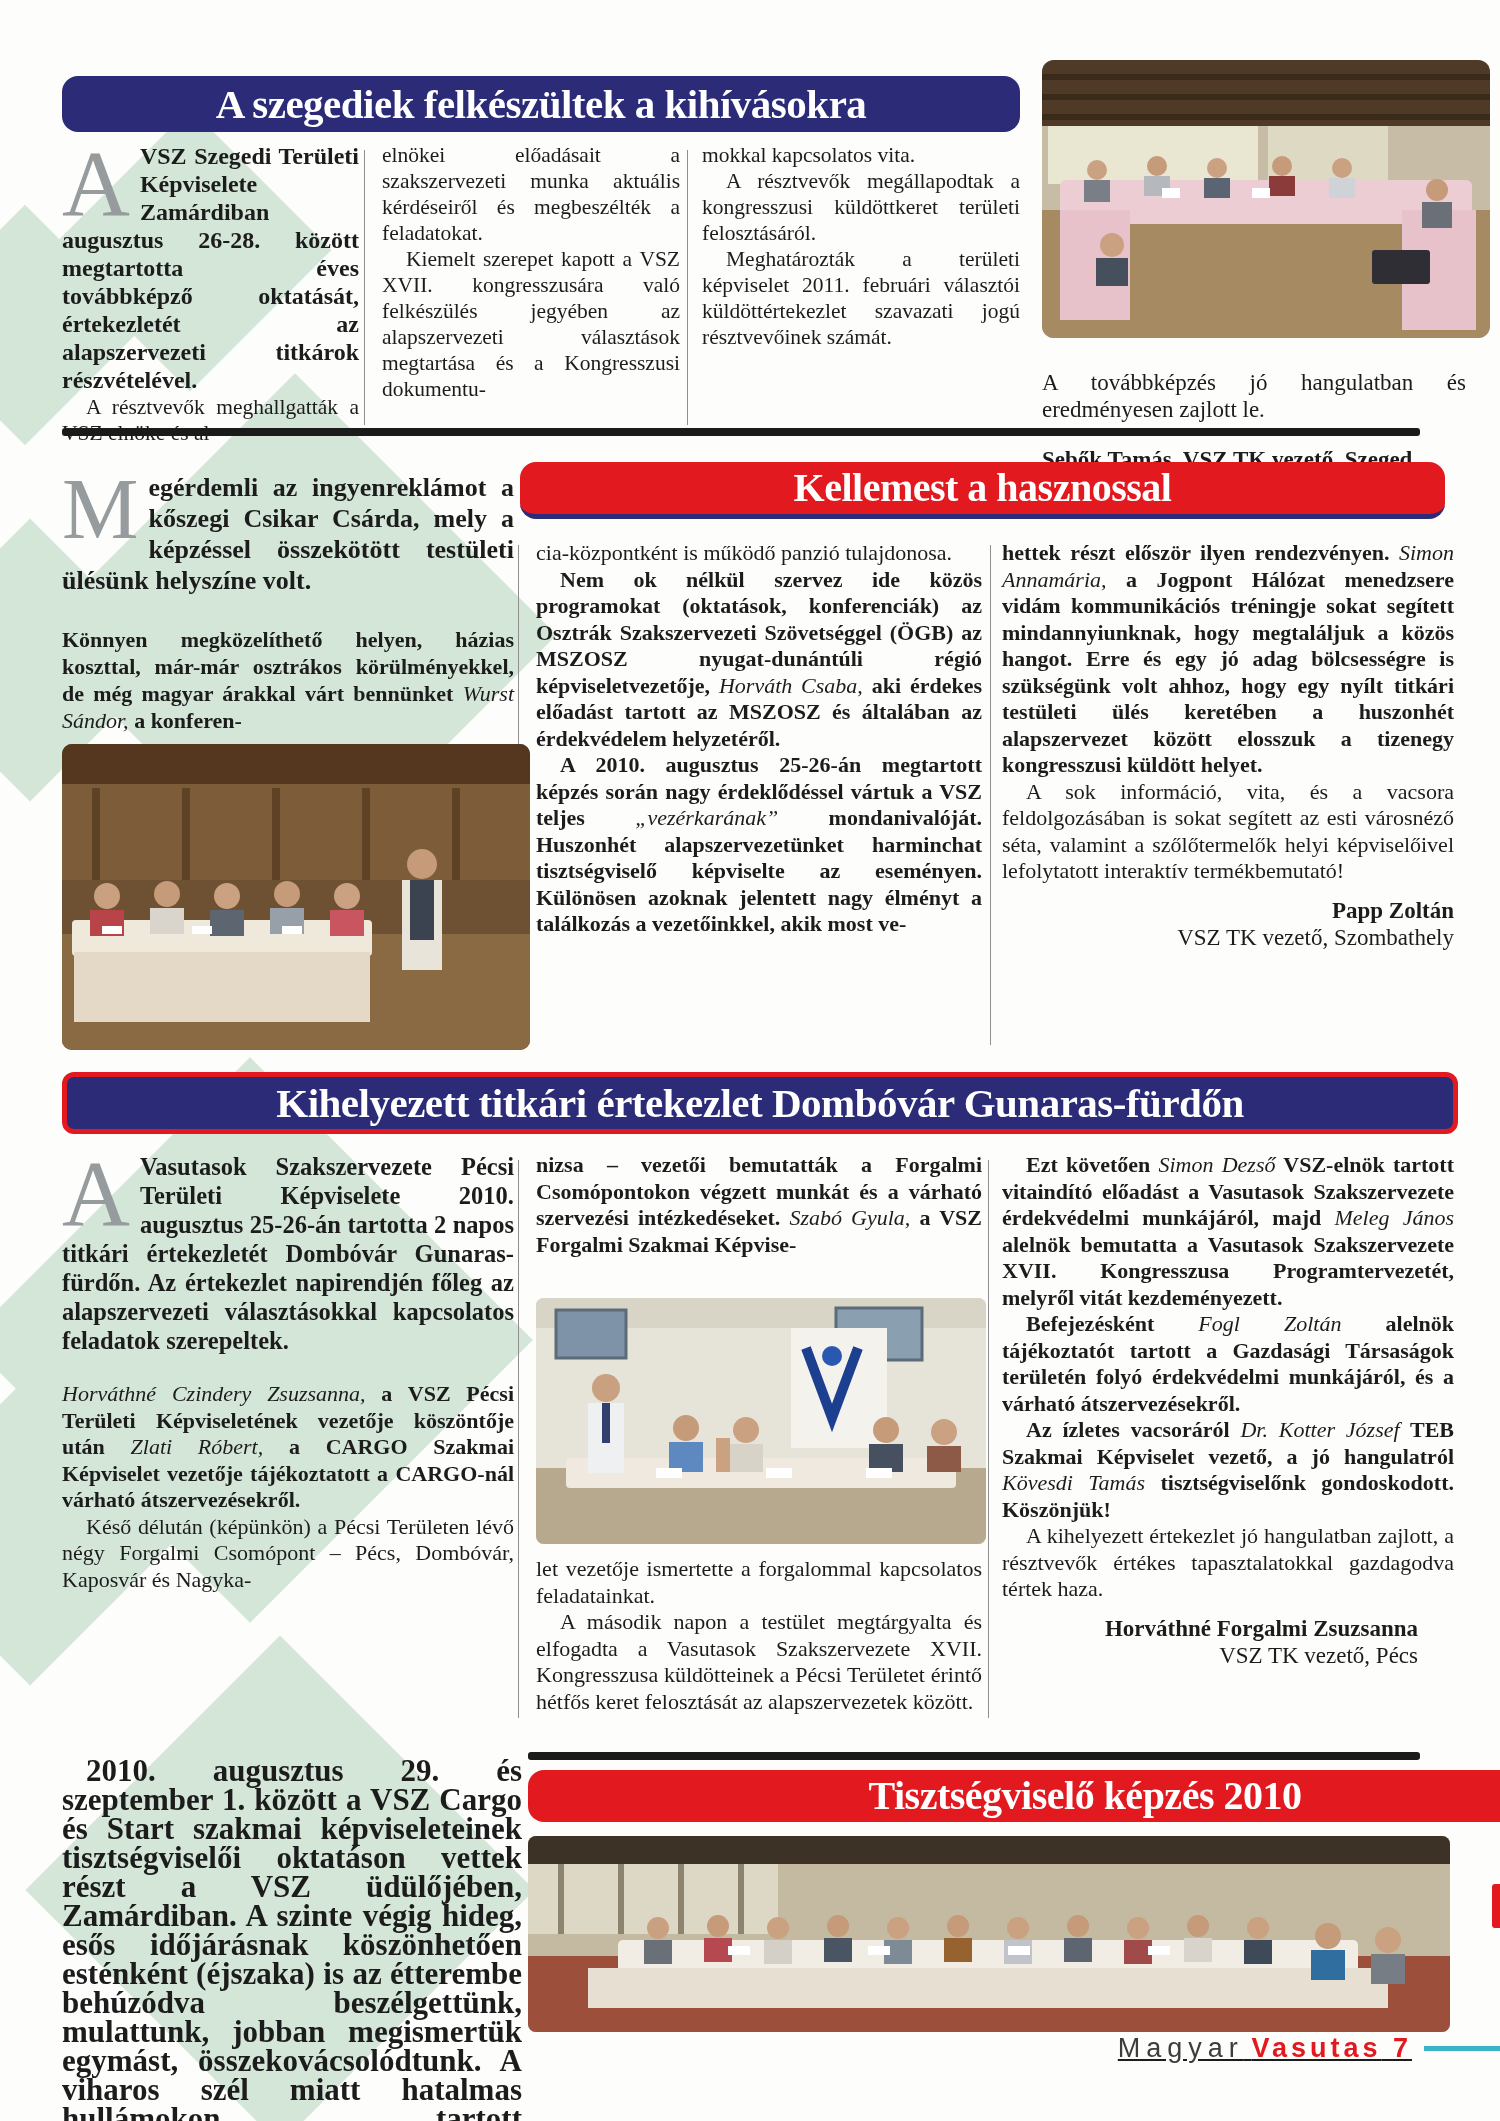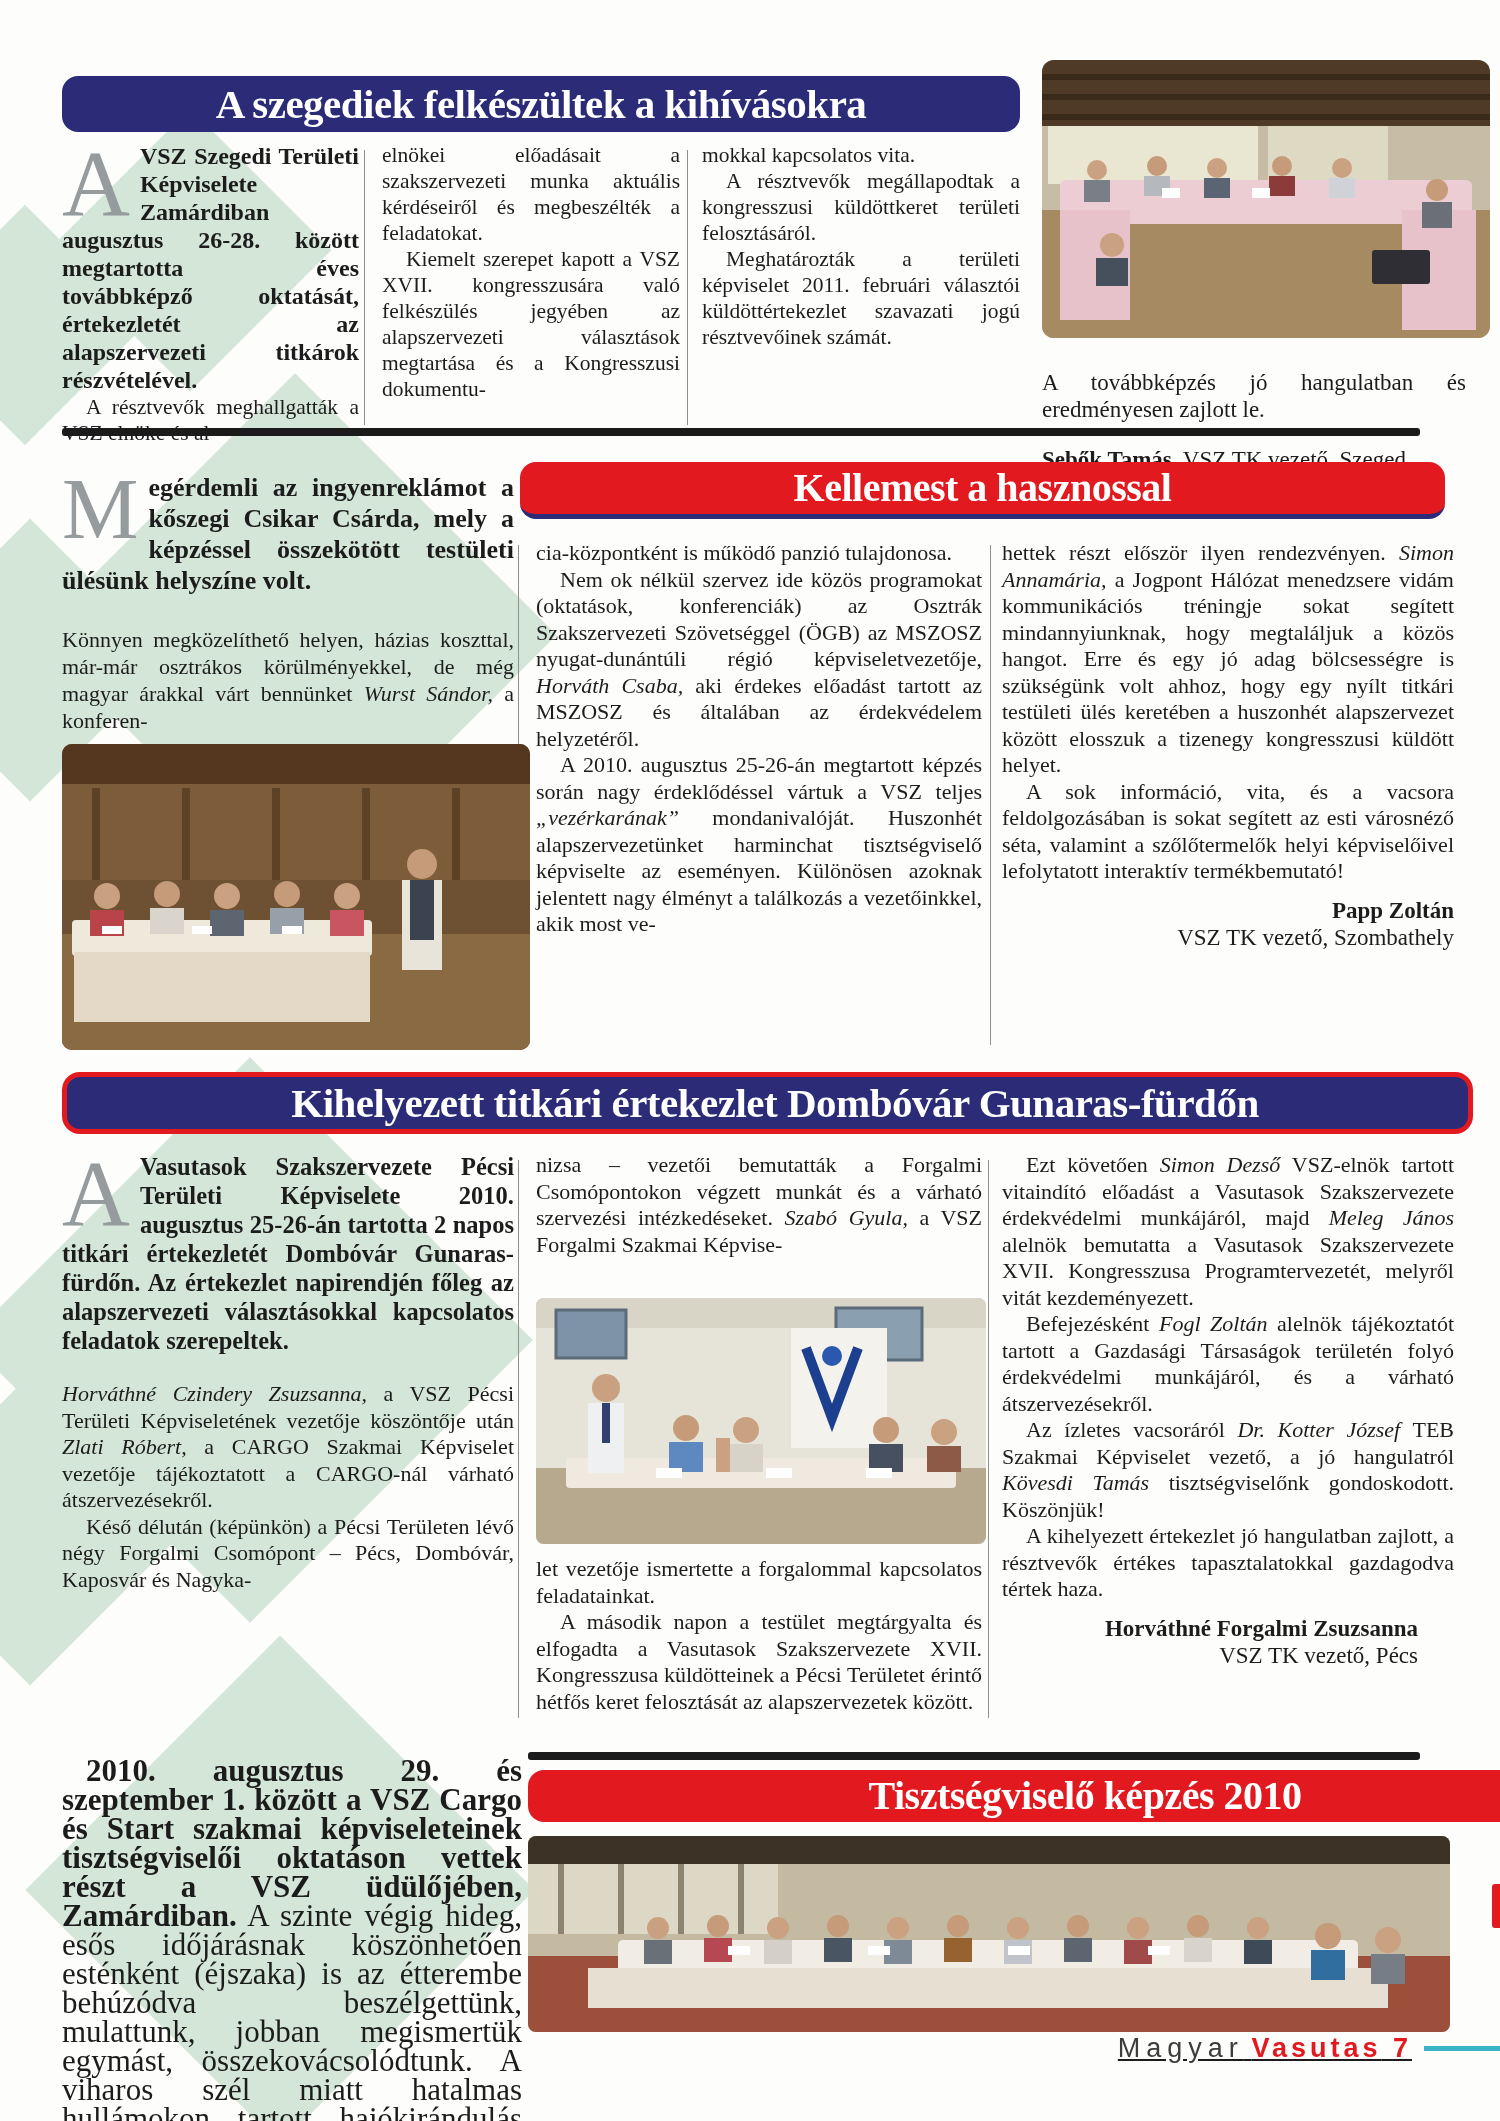--- a/index.html
+++ b/index.html
@@ -8,21 +8,21 @@
   .diamond{position:absolute;background:#d4e6d8;transform:rotate(45deg);z-index:0;}
   .banner{position:absolute;z-index:3;color:#fff;font-weight:bold;text-align:center;
           font-family:"Liberation Serif","DejaVu Serif",serif;letter-spacing:-0.5px;white-space:nowrap;}
   .banner-navy{background:#2b2b78;border-radius:16px;}
   .banner-red{background:#e2191f;border-radius:16px;}
   .bodycol{position:absolute;z-index:2;font-size:21.5px;line-height:26px;text-align:justify;}
   .bodycol p{margin:0;}
   .ind{text-indent:24px;}
   .lead{font-weight:bold;}
   .dc{float:left;font-size:94px;line-height:74px;padding:4px 10px 0 0;color:#969c9e;font-weight:400;}
-  .run-n{font-style:normal;font-weight:normal;margin-top:12px;}
+  .run-n{font-style:normal;font-weight:bold;margin-top:12px;}
   .run-i{font-style:italic;}
   .run-b{font-weight:bold;}
   .vrule{position:absolute;width:1px;background:#8f8f8f;z-index:1;}
   .hrule{position:absolute;height:8px;background:#1b1b1b;z-index:2;border-radius:3px;}
   .photo{position:absolute;z-index:2;overflow:hidden;box-shadow:0 0 0 1px rgba(0,0,0,.25) inset;}
   .photo svg{display:block;width:100%;height:100%;}
   .caption{position:absolute;z-index:2;font-size:23px;line-height:27px;text-align:justify;}
   .author{margin-top:12px;text-align:right;font-size:23px;line-height:27px;}
   .author .nm{font-weight:bold;}
   .footer{position:absolute;z-index:2;font-family:"Liberation Sans","DejaVu Sans",sans-serif;font-size:27px;text-decoration:underline;}
@@ -154,21 +154,21 @@
     <p><span class="run-n">hettek részt először ilyen rendezvényen. </span><span class="run-i">Simon Annamária,</span><span class="run-n"> a Jogpont Hálózat menedzsere vidám kommunikációs tréningje sokat segített mindannyiunknak, hogy megtaláljuk a közös hangot. Erre és egy jó adag bölcsességre is szükségünk volt ahhoz, hogy egy nyílt titkári testületi ülés keretében a huszonhét alapszervezet között elosszuk a tizenegy kongresszusi küldött helyet.</span></p>
     <p class="ind">A sok információ, vita, és a vacsora feldolgozásában is sokat segített az esti városnéző séta, valamint a szőlőtermelők helyi képviselőivel lefolytatott interaktív termékbemutató!</p>
     <div class="author">
       <div class="nm">Papp Zoltán</div>
       <div>VSZ TK vezető, Szombathely</div>
     </div>
   </div>
   <div class="vrule" style="left:518px;top:545px;height:500px;"></div>
   <div class="vrule" style="left:990px;top:545px;height:500px;"></div>
 
-  <div class="banner banner-navy" style="left:62px;top:1072px;width:1386px;height:52px;font-size:41px;line-height:52px;border:5px solid #e2191f;border-radius:18px;padding-left:15px;">Kihelyezett titkári értekezlet Dombóvár Gunaras-fürdőn</div>
+  <div class="banner banner-navy" style="left:62px;top:1072px;width:1386px;height:52px;font-size:41px;line-height:52px;border:5px solid #e2191f;border-radius:12px;">Kihelyezett titkári értekezlet Dombóvár Gunaras-fürdőn</div>
 
   <div class="bodycol" style="left:62px;top:1152px;width:452px;font-size:22px;line-height:26.5px;">
     <p class="lead" style="font-size:24.5px;line-height:29px;">
       <span class="dc">A</span><span>Vasutasok Szakszervezete Pécsi Területi Képviselete 2010. augusztus 25-26-án tartotta 2 napos titkári értekezletét Dombóvár Gunaras-fürdőn. Az értekezlet napirendjén főleg az alapszervezeti választásokkal kapcsolatos feladatok szerepeltek.</span>
     </p>
     <p style="margin-top:26px;"><span class="run-i">Horváthné Czindery Zsuzsanna,</span><span class="run-n"> a VSZ Pécsi Területi Képviseletének vezetője köszöntője után </span><span class="run-i">Zlati Róbert,</span><span class="run-n"> a CARGO Szakmai Képviselet vezetője tájékoztatott a CARGO-nál várható átszervezésekről.</span></p>
     <p class="ind">Késő délután (képünkön) a Pécsi Területen lévő négy Forgalmi Csomópont – Pécs, Dombóvár, Kaposvár és Nagyka-</p>
   </div>
 
   <div class="bodycol" style="left:536px;top:1152px;width:446px;font-size:22px;line-height:26.5px;">

